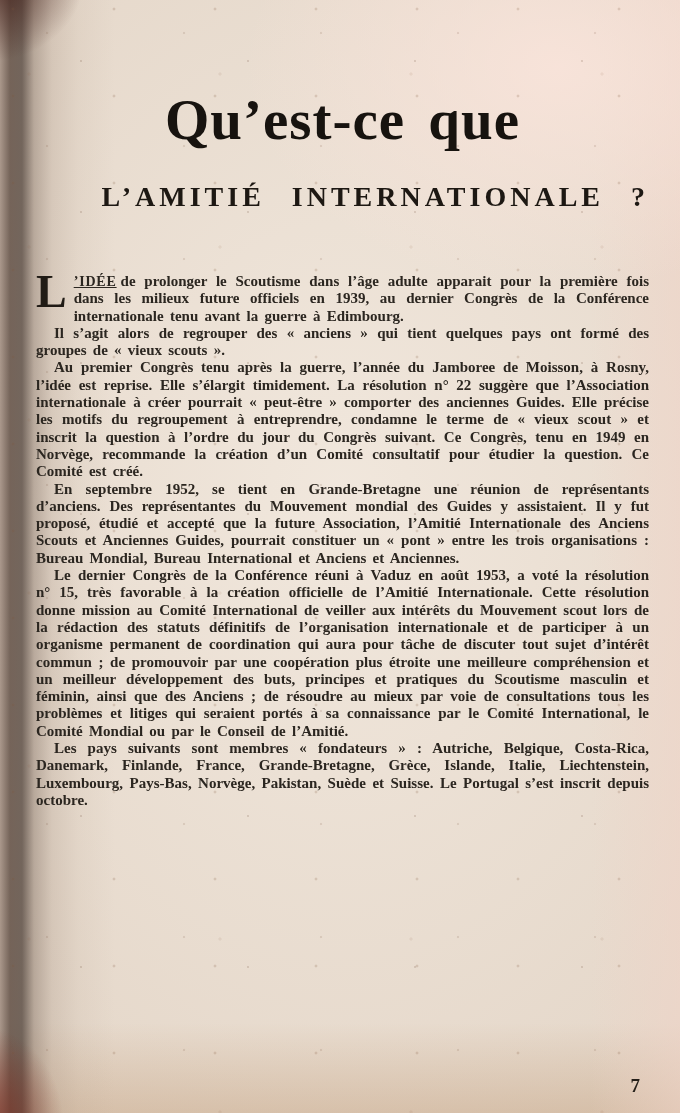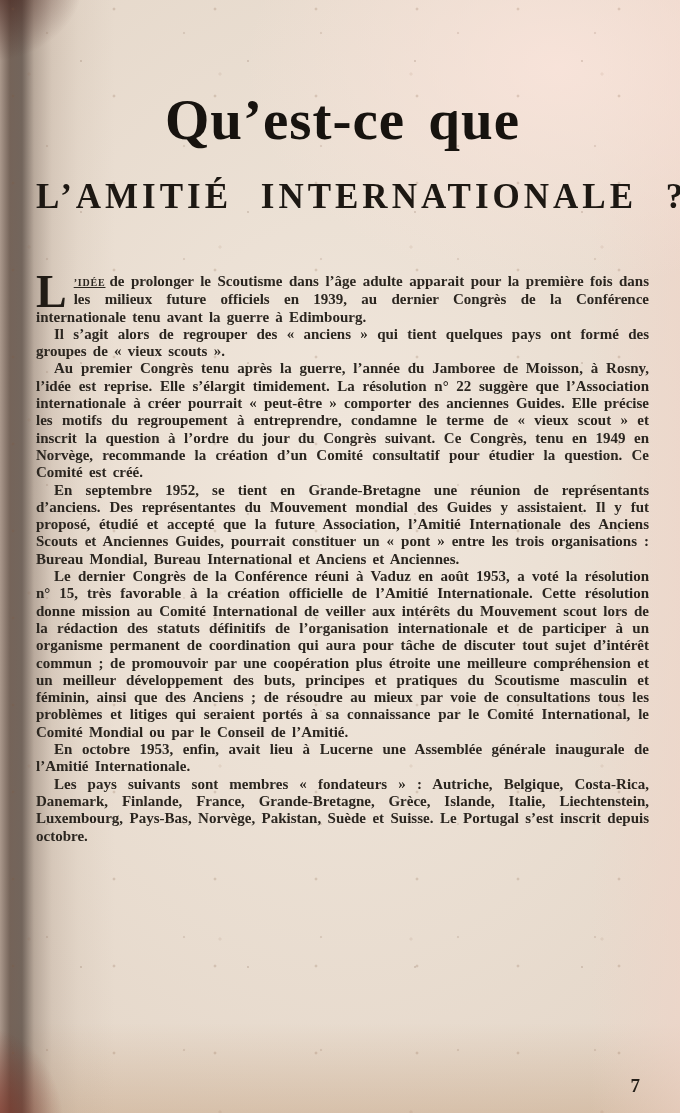--- a/index.html
+++ b/index.html
@@ -64,21 +64,21 @@
     font-size: 57px;
     line-height: 68px;
     font-weight: 700;
     letter-spacing: 1px;
     word-spacing: 8px;
     color: #17130f;
   }
   .subtitle {
     margin: 24px 0 0 0;
     text-align: right;
-    font-size: 35px;
+    font-size: 28px;
     line-height: 38px;
     font-weight: 700;
     letter-spacing: 4px;
     word-spacing: 16px;
     color: #1d1813;
     white-space: nowrap;
   }
   .body-text {
     margin-top: 57px;
     font-size: 15px;
@@ -98,21 +98,21 @@
   }
   .drop-cap {
     float: left;
     font-size: 46px;
     line-height: 33px;
     padding: 2px 7px 0 0;
     font-weight: 700;
     color: #201b15;
   }
   .lead-word {
-    font-size: 10px;
+    font-size: 14px;
     letter-spacing: 0.8px;
     margin-right: 4px;
     text-decoration: underline;
   }
   .page-number {
     position: absolute;
     right: 40px;
     bottom: 16px;
     font-size: 19px;
     font-weight: 700;
@@ -128,20 +128,19 @@
 
     <h1 class="title">Qu’est-ce que</h1>
     <h2 class="subtitle">L’AMITIÉ INTERNATIONALE ?</h2>
 
     <div class="body-text">
       <p class="lead-par"><span class="drop-cap">L</span><span class="lead-word">’IDÉE</span><span>de prolonger le Scoutisme dans l’âge adulte apparait pour la première fois dans les milieux future officiels en 1939, au dernier Congrès de la Conférence internationale tenu avant la guerre à Edimbourg.</span></p>
       <p>Il s’agit alors de regrouper des « anciens » qui tient quelques pays ont formé des groupes de « vieux scouts ».</p>
       <p>Au premier Congrès tenu après la guerre, l’année du Jamboree de Moisson, à Rosny, l’idée est reprise. Elle s’élargit timidement. La résolution n° 22 suggère que l’Association internationale à créer pourrait « peut-être » comporter des anciennes Guides. Elle précise les motifs du regroupement à entreprendre, condamne le terme de « vieux scout » et inscrit la question à l’ordre du jour du Congrès suivant. Ce Congrès, tenu en 1949 en Norvège, recommande la création d’un Comité consultatif pour étudier la question. Ce Comité est créé.</p>
       <p>En septembre 1952, se tient en Grande-Bretagne une réunion de représentants d’anciens. Des représentantes du Mouvement mondial des Guides y assistaient. Il y fut proposé, étudié et accepté que la future Association, l’Amitié Internationale des Anciens Scouts et Anciennes Guides, pourrait constituer un « pont » entre les trois organisations : Bureau Mondial, Bureau International et Anciens et Anciennes.</p>
       <p>Le dernier Congrès de la Conférence réuni à Vaduz en août 1953, a voté la résolution n° 15, très favorable à la création officielle de l’Amitié Internationale. Cette résolution donne mission au Comité International de veiller aux intérêts du Mouvement scout lors de la rédaction des statuts définitifs de l’organisation internationale et de participer à un organisme permanent de coordination qui aura pour tâche de discuter tout sujet d’intérêt commun ; de promouvoir par une coopération plus étroite une meilleure compréhension et un meilleur développement des buts, principes et pratiques du Scoutisme masculin et féminin, ainsi que des Anciens ; de résoudre au mieux par voie de consultations tous les problèmes et litiges qui seraient portés à sa connaissance par le Comité International, le Comité Mondial ou par le Conseil de l’Amitié.</p>
-      <p>En octobre 1953, enfin, avait lieu à Lucerne une Assemblée générale inaugurale de l’Amitié Internationale.</p>
       <p>Les pays suivants sont membres « fondateurs » : Autriche, Belgique, Costa-Rica, Danemark, Finlande, France, Grande-Bretagne, Grèce, Islande, Italie, Liechtenstein, Luxembourg, Pays-Bas, Norvège, Pakistan, Suède et Suisse. Le Portugal s’est inscrit depuis octobre.</p>
     </div>
 
   </div>
 
   <div class="page-number">7</div>
 </div>
 
 </body></html>

